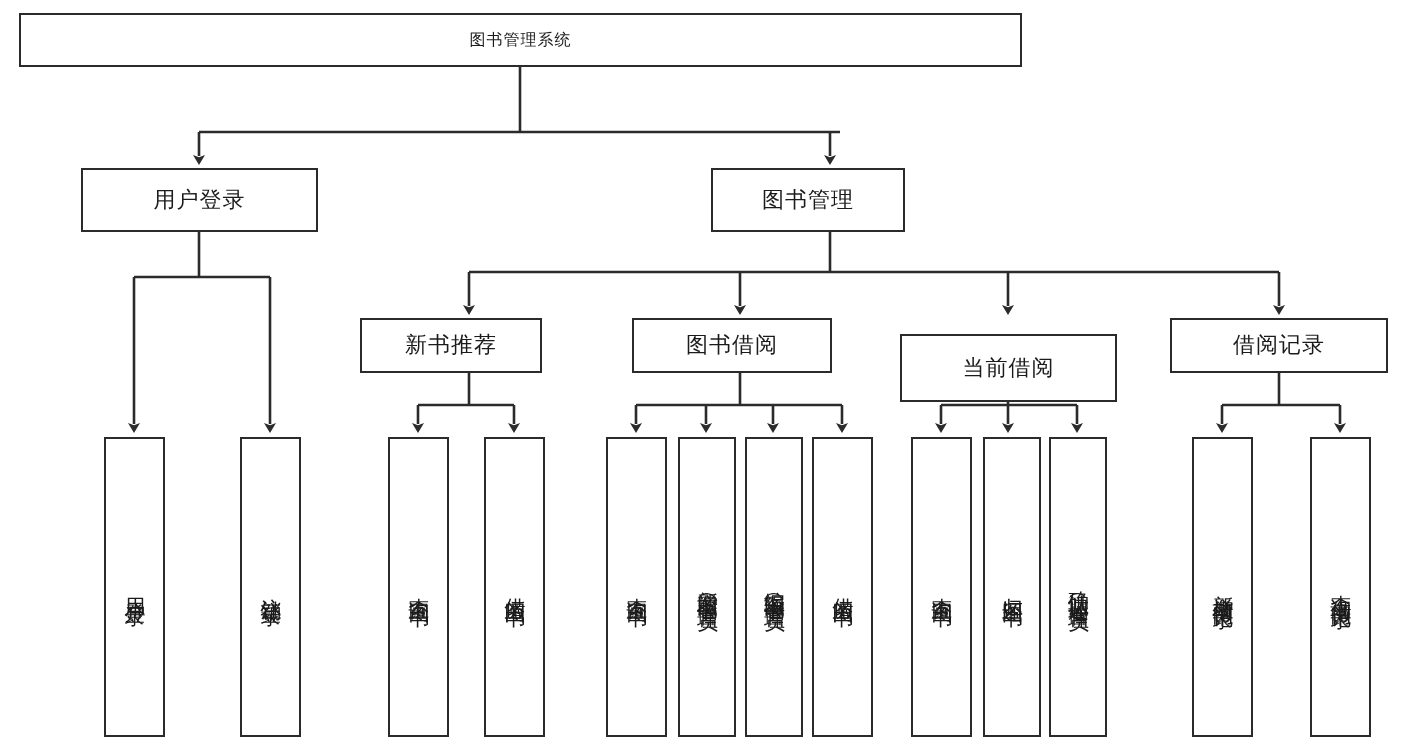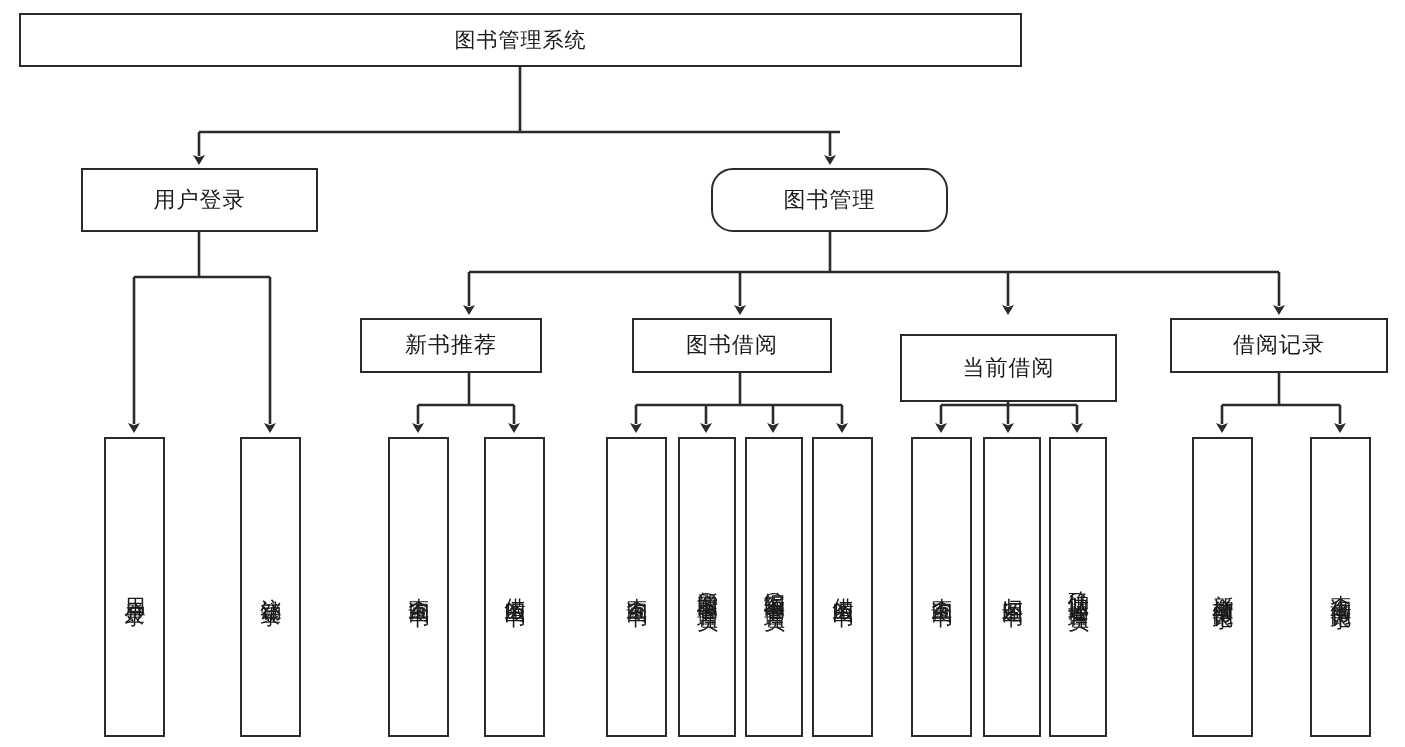--- a/index.html
+++ b/index.html
@@ -21,21 +21,21 @@
     align-items:center;
     justify-content:center;
     color:#1b1b1b;
   }
   .node .lbl{
     font-size:22px;
     letter-spacing:1px;
     line-height:1.2;
     white-space:nowrap;
   }
-  .node.root .lbl{font-size:21px;}
+  .node.root .lbl{font-size:16px;}
 
   
   .leaf{
     position:absolute;
     box-sizing:border-box;
     background:#ffffff;
     border:2.5px solid #2b2b2b;
     display:flex;
     align-items:center;
     justify-content:center;
@@ -116,21 +116,21 @@
     </g>
   </svg>
 
   <div class="node root" style="left:19px;top:13px;width:1003px;height:54px;">
     <span class="lbl">图书管理系统</span>
   </div>
 
   <div class="node" style="left:81px;top:168px;width:237px;height:64px;">
     <span class="lbl">用户登录</span>
   </div>
-  <div class="node" style="left:711px;top:168px;width:237px;height:64px;border-radius:22px;">
+  <div class="node" style="left:711px;top:168px;width:194px;height:64px;">
     <span class="lbl">图书管理</span>
   </div>
 
   <div class="node" style="left:360px;top:318px;width:182px;height:55px;">
     <span class="lbl">新书推荐</span>
   </div>
   <div class="node" style="left:632px;top:318px;width:200px;height:55px;">
     <span class="lbl">图书借阅</span>
   </div>
   <div class="node" style="left:900px;top:334px;width:217px;height:68px;">

